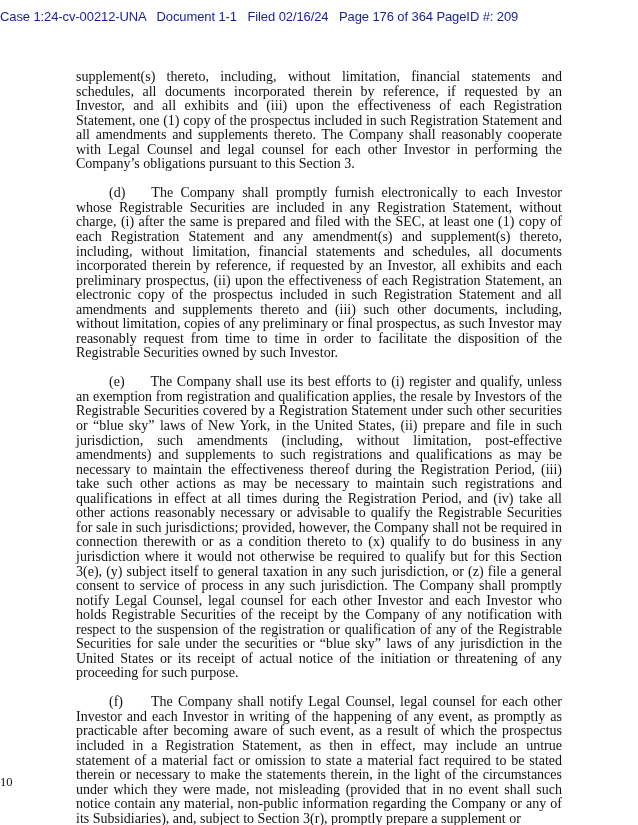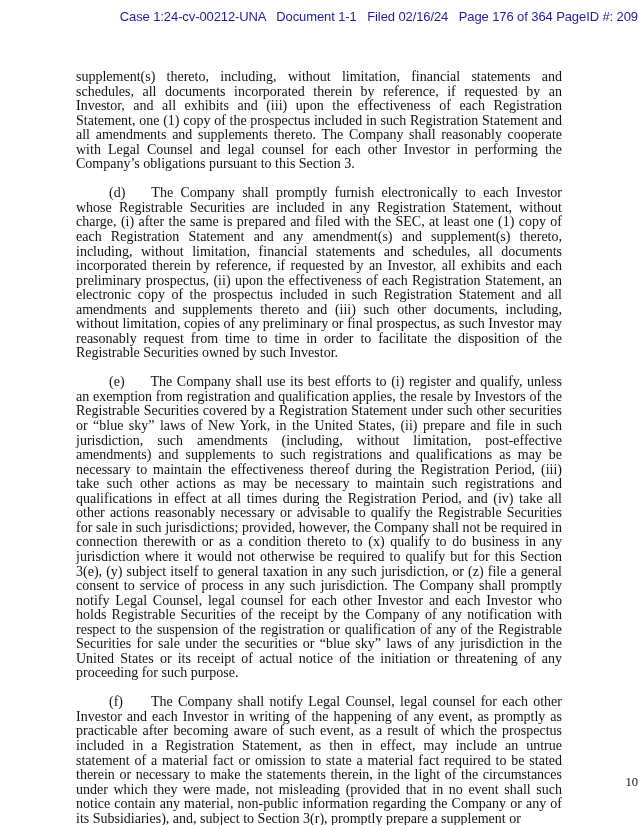--- a/index.html
+++ b/index.html
@@ -11,21 +11,21 @@
     width: 638px;
     height: 825px;
     position: relative;
     overflow: hidden;
   }
   .header {
     position: absolute;
     top: 9px;
     left: 0;
     width: 638px;
-    text-align: right;
+    text-align: left;
     font-family: "Liberation Sans", sans-serif;
     font-size: 13px;
     color: #1c1c9e;
     white-space: pre;
     letter-spacing: -0.1px;
   }
   .page {
     position: absolute;
     left: 76px;
     top: 70px;
@@ -43,21 +43,21 @@
     margin-top: 14.5px;
   }
   .para .lead {
     padding-left: 33px;
   }
   .footer {
     position: absolute;
     top: 775px;
     left: 0;
     width: 638px;
-    text-align: right;
+    text-align: left;
     font-family: "Liberation Serif", serif;
     font-size: 12.6px;
     color: #111111;
   }
 </style>
 </head>
 <body>
 
 <div class="header">Case 1:24-cv-00212-UNA   Document 1-1   Filed 02/16/24   Page 176 of 364 PageID #: 209</div>
 

